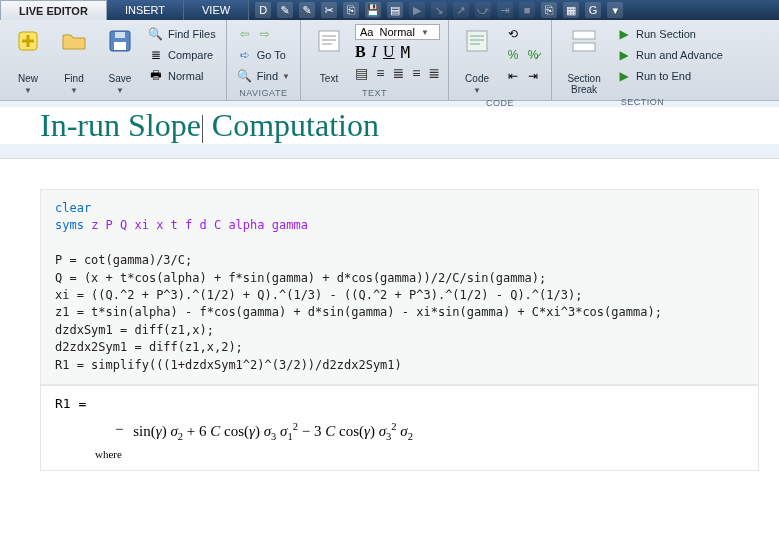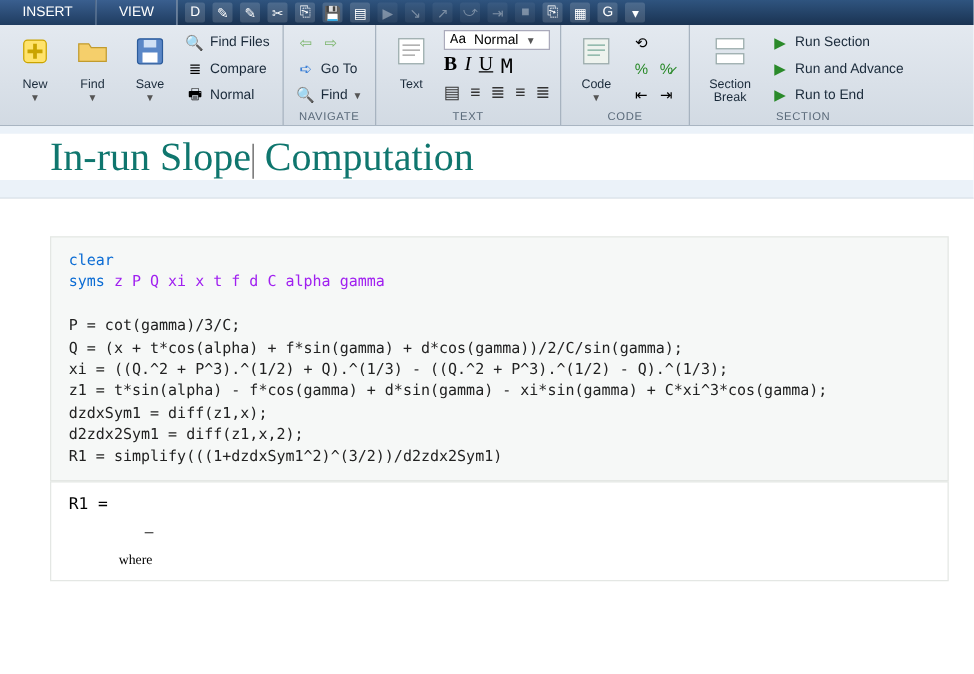--- a/index.html
+++ b/index.html
@@ -7,21 +7,21 @@
   .toolstrip { background: linear-gradient(#e8edf3, #d2dae3); border-bottom: 1px solid #a9b5c2; }
   .tabs { display: flex; height: 20px; }
   .tab { padding: 2px 18px; font-size: 11px; color: #fff; background: linear-gradient(#3a5f8f,#1f3c60); border-right: 1px solid #506a8a; display: flex; align-items: center; cursor: pointer; }
   .tab.active { background: linear-gradient(#f6f8fa,#dbe2eb); color: #222; font-weight: bold; border: 1px solid #9aa9b8; border-bottom: none; }
   .qat { flex: 1; display: flex; align-items: center; gap: 6px; padding: 0 6px; background: linear-gradient(#2f547f,#1a3352); }
   .qat-icon { width: 16px; height: 16px; display: inline-flex; align-items: center; justify-content: center; font-size: 11px; color: #fff; background: rgba(255,255,255,0.15); border-radius: 2px; }
   .ribbon { display: flex; height: 80px; }
   .group { border-right: 1px solid #a7b3c0; padding: 4px 8px 0 8px; display: flex; flex-direction: column; }
   .group-body { flex: 1; display: flex; align-items: flex-start; gap: 6px; }
   .group-label { height: 14px; line-height: 14px; font-size: 9px; color: #5a6a7a; text-align: center; letter-spacing: 0.5px; }
-  .big-btn { width: 40px; display: flex; flex-direction: column; align-items: center; gap: 8px; cursor: pointer; padding-top: 4px;}
+  .big-btn { width: 40px; display: flex; flex-direction: column; align-items: center; gap: 19px; cursor: pointer; padding-top: 4px;}
   .big-icon { width: 26px; height: 26px; display: flex; align-items: center; justify-content: center; }
   .big-lbl { font-size: 10px; color: #1a2a3a; text-align: center; line-height: 11px; }
   .caret { font-size: 8px; color: #555; }
   .small-row { display: flex; align-items: center; gap: 4px; cursor: pointer; height: 20px; padding: 0 2px;}
   .small-row .ic { width: 16px; height: 16px; display: inline-flex; align-items: center; justify-content: center;}
   .small-row .tx { font-size: 11px; color: #1a2a3a; }
   .vcol { display: flex; flex-direction: column; gap: 1px; }
   .txtfmt { display:flex; gap:6px; font-family: "Times New Roman", serif; font-size:16px;}
   .listicons { display:flex; gap:8px; font-size:14px; color:#333;}
   .normal-sel { border:1px solid #aab; background:#fff; padding:1px 4px; font-size:11px; display:flex; align-items:center; gap:6px;}
@@ -38,20 +38,21 @@
   .frac .den { display:block; padding:2px 6px 0 6px;}
   sub,sup{font-size:70%;}
   .where { font-family:"Times New Roman",serif; margin-left:40px; font-size:11px;}
   .titlebar-region { background:#ebf2f9; border-bottom:1px solid #d6dde5; padding:6px 0 14px 0;}
 </style>
 </head>
 <body>
 
 <div class="toolstrip">
   <div class="tabs">
+    <div class="tab active">LIVE EDITOR</div>
     <div class="tab">INSERT</div>
     <div class="tab">VIEW</div>
     <div class="qat">
       <span class="qat-icon">D</span>
       <span class="qat-icon">✎</span>
       <span class="qat-icon">✎</span>
       <span class="qat-icon">✂</span>
       <span class="qat-icon">⎘</span>
       <span class="qat-icon">💾</span>
       <span class="qat-icon">▤</span>
@@ -145,21 +146,21 @@
                 <rect x="1" y="1" width="20" height="20" fill="#fff" stroke="#9aa"></rect>
                 <line x1="4" y1="6" x2="18" y2="6" stroke="#999"></line>
                 <line x1="4" y1="10" x2="18" y2="10" stroke="#999"></line>
                 <line x1="4" y1="14" x2="14" y2="14" stroke="#999"></line>
               </svg>
             </div>
           <div class="big-lbl">Text</div>
         </div>
         <div class="vcol" style="gap:3px;">
           <div class="normal-sel">
-              <span style="font-family:Liberation Mono, monospace">Aa</span>
+              <span style="font-family:Liberation Sans, sans-serif">Aa</span>
               <span>Normal</span>
               <span class="caret">▼</span>
             </div>
           <div class="txtfmt">
             <span style="font-weight:bold">B</span>
             <span style="font-style:italic">I</span>
             <span style="text-decoration:underline">U</span>
             <span style="font-family:monospace">M</span>
           </div>
           <div class="listicons">
@@ -252,18 +253,19 @@
 <span>xi = ((Q.^2 + P^3).^(1/2) + Q).^(1/3) - ((Q.^2 + P^3).^(1/2) - Q).^(1/3);</span>
 <span>z1 = t*sin(alpha) - f*cos(gamma) + d*sin(gamma) - xi*sin(gamma) + C*xi^3*cos(gamma);</span>
 <span>dzdxSym1 = diff(z1,x);</span>
 <span>d2zdx2Sym1 = diff(z1,x,2);</span>
 <span>R1 = simplify(((1+dzdxSym1^2)^(3/2))/d2zdx2Sym1)</span></div>
 
 <div class="output">
   <div>R1 =</div>
   <div class="math">
     − <span class="frac">
+        <span class="den">sin(<i>γ</i>) <i>σ</i><sub>2</sub> + 6 <i>C</i> cos(<i>γ</i>) <i>σ</i><sub>3</sub> <i>σ</i><sub>1</sub><sup>2</sup> − 3 <i>C</i> cos(<i>γ</i>) <i>σ</i><sub>3</sub><sup>2</sup> <i>σ</i><sub>2</sub></span>
       </span>
   </div>
   <div class="where">where</div>
 </div>
 
 </div>
 
 </body></html>

